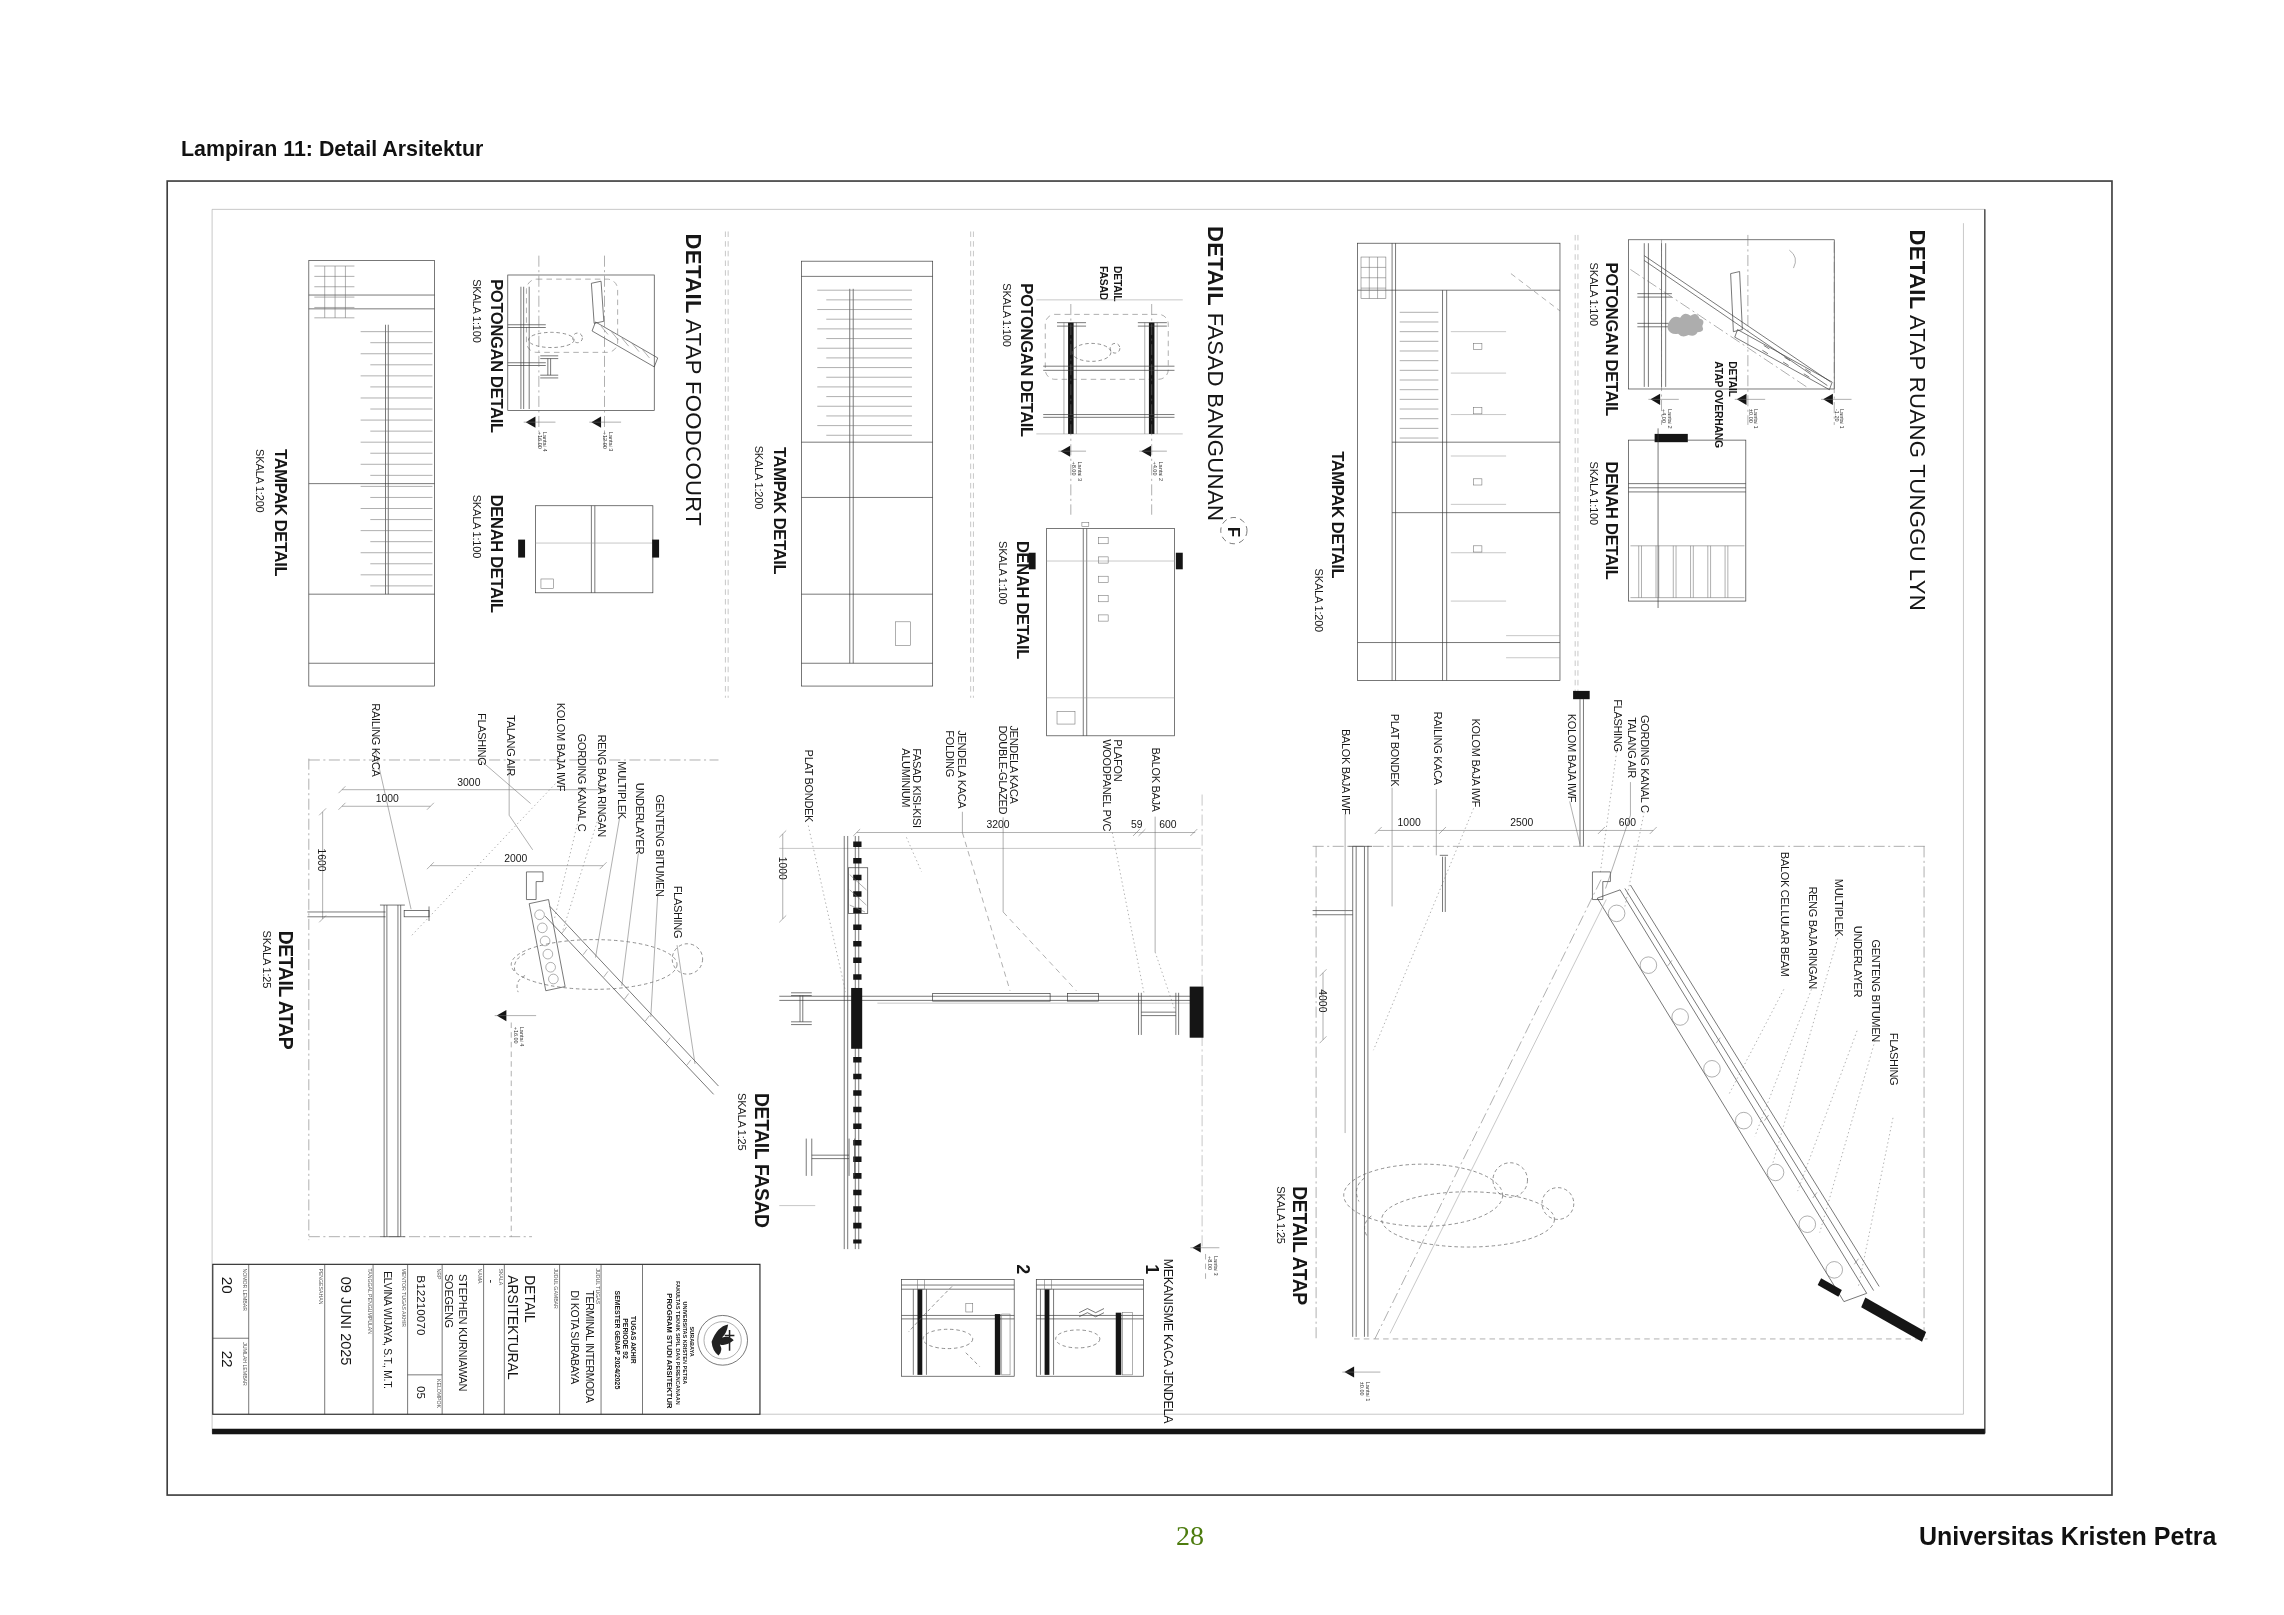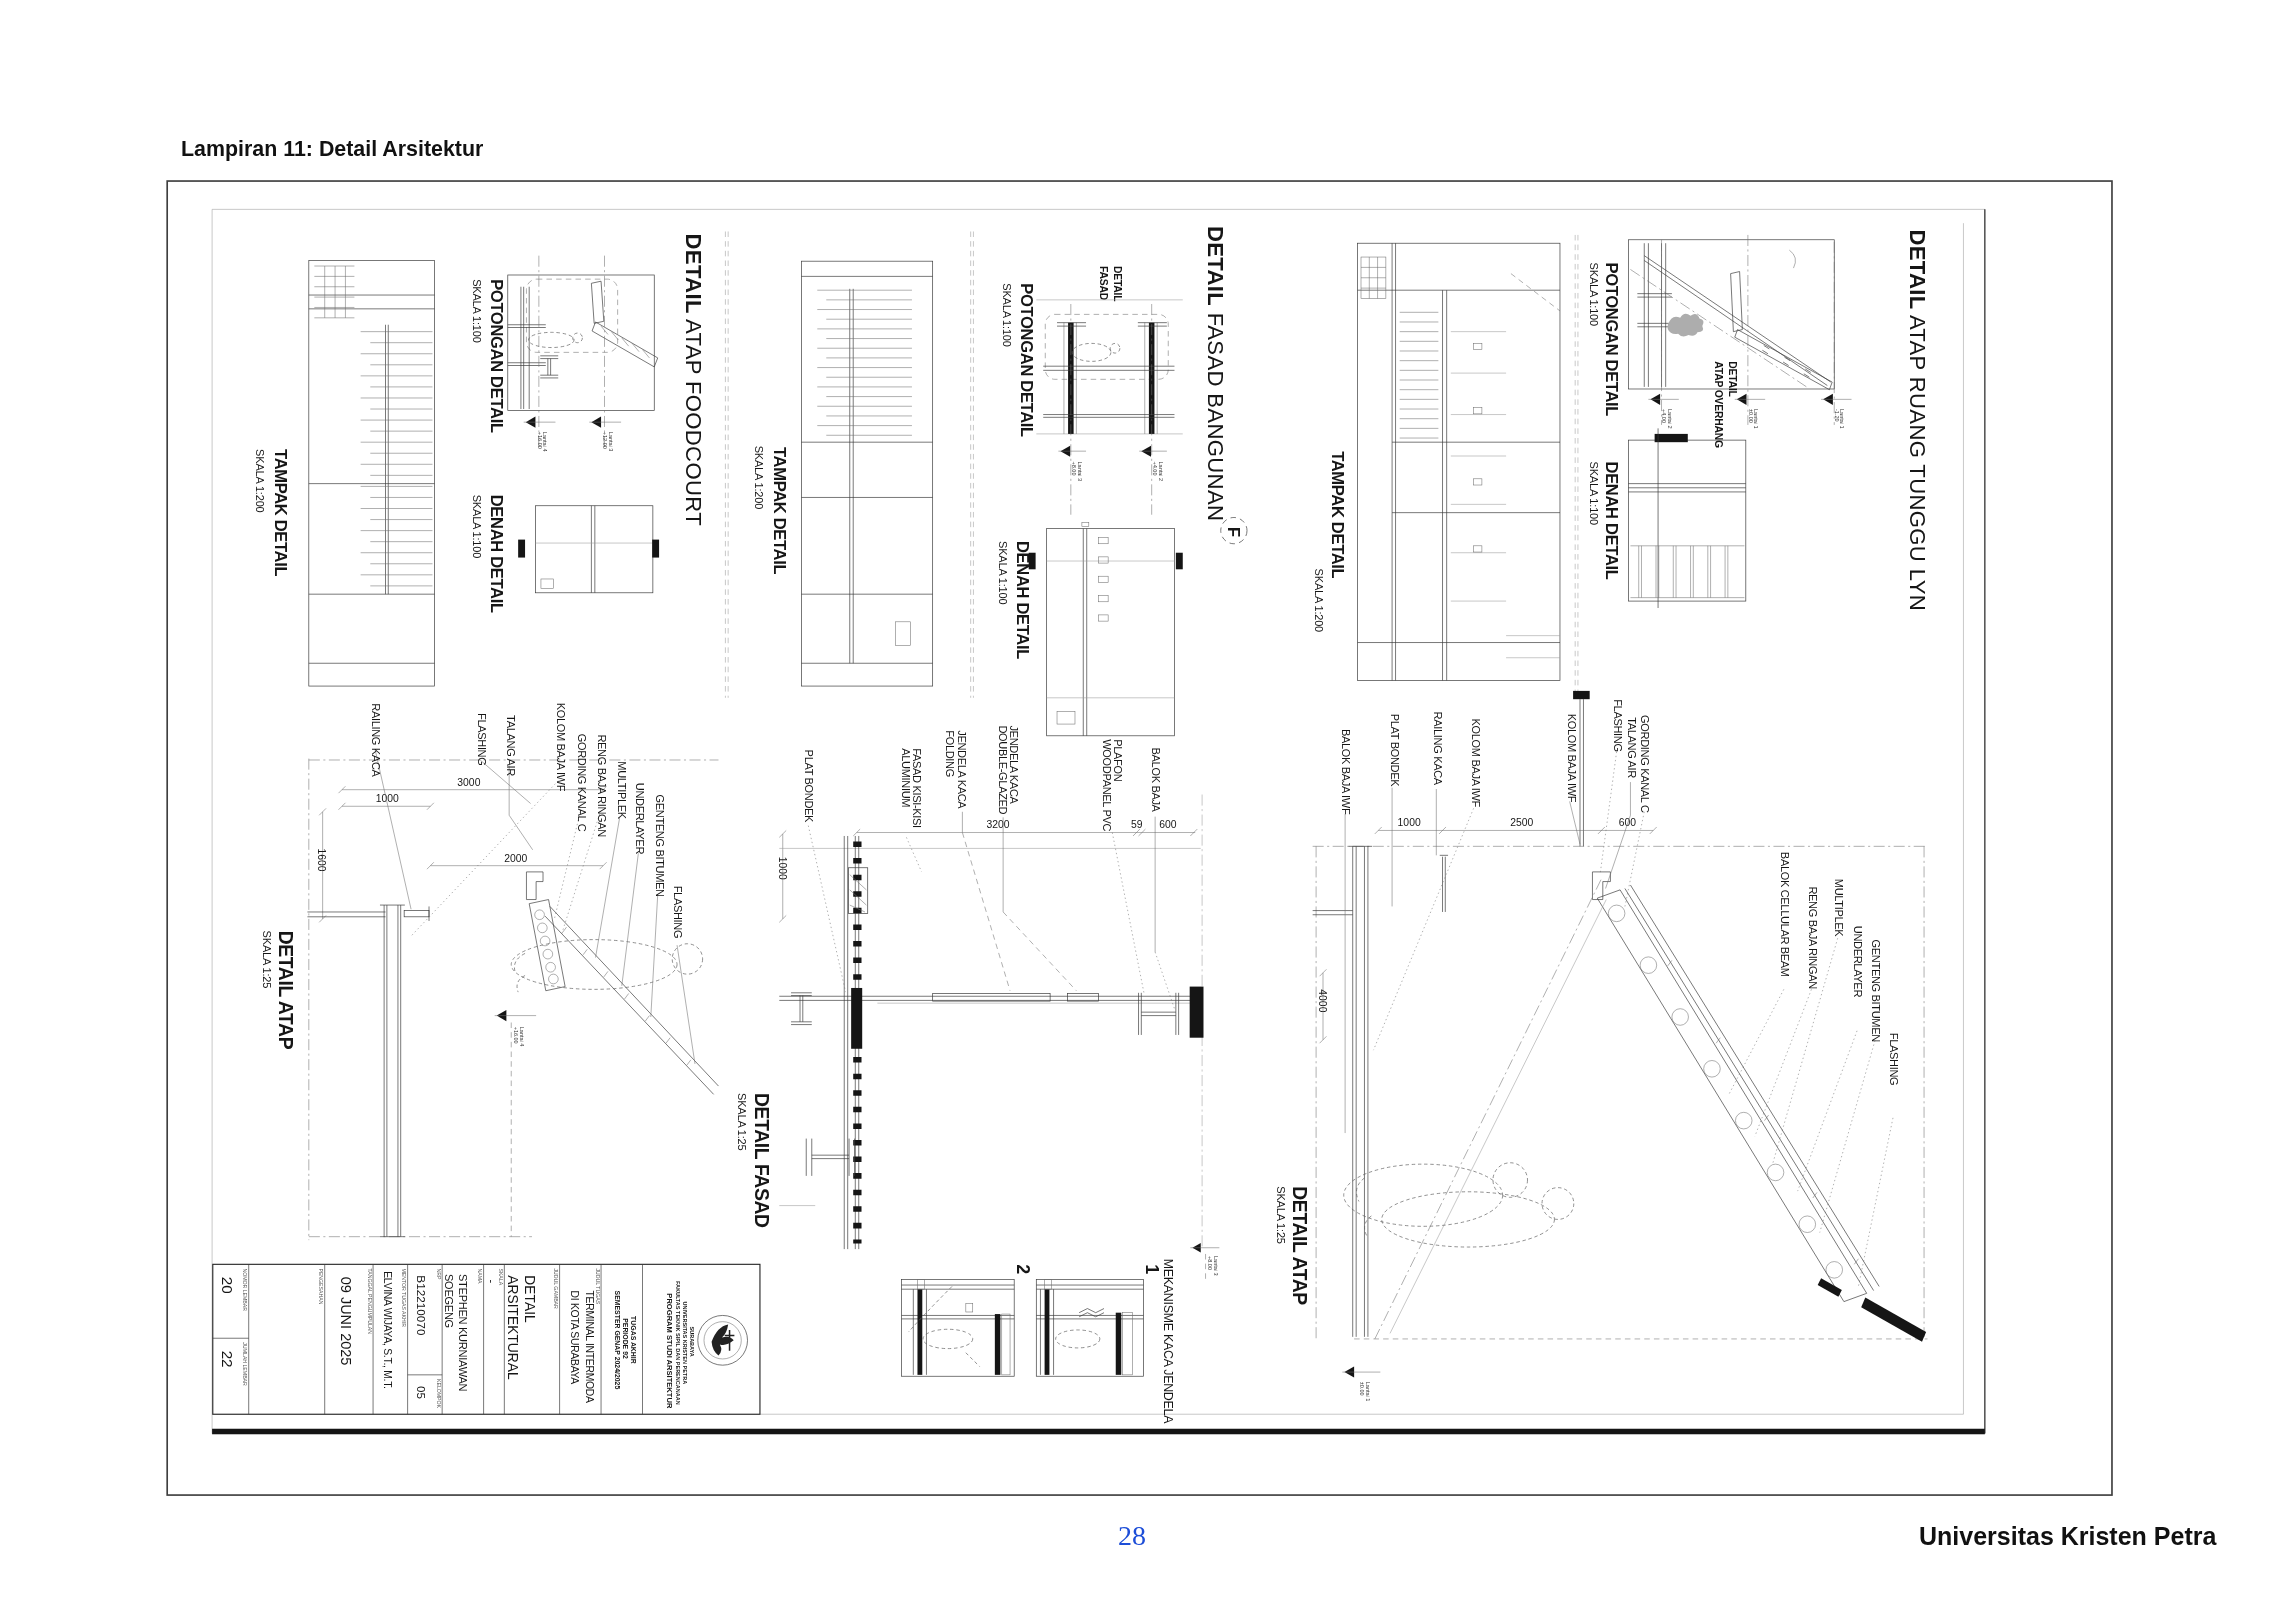--- a/index.html
+++ b/index.html
@@ -1,20 +1,20 @@
 <!DOCTYPE html>
 <html style="font-size:11px"><head>
 <meta charset="utf-8">
 <style>
   html,body{margin:0;padding:0;background:#fff;}
   #page{position:relative;width:2284px;height:1616px;background:#fff;overflow:hidden;
         font-family:"Liberation Sans",sans-serif;color:#161616;}
   .abs{position:absolute;}
   #heading{left:181px;top:137px;font:700 21.4px "Liberation Sans",sans-serif;color:#111;text-align:right;}
-  #pageno{left:1118px;top:1520px;font:400 28px "Liberation Serif",serif;color:#1d4ed8;}
+  #pageno{left:1176px;top:1520px;font:400 28px "Liberation Serif",serif;color:#4d7c0f;}
   #footer{left:1919px;top:1522px;font:700 25px "Liberation Sans",sans-serif;color:#111;}
   svg text{fill:#161616;}
   
   .tT{font:700 32px/1 "Liberation Sans",sans-serif;letter-spacing:.5px;}
   .tTr{font-weight:400;}
   .tV{font:700 24px/1 "Liberation Sans",sans-serif;letter-spacing:-.5px;}
   .tS{font:400 16px/1 "Liberation Sans",sans-serif;letter-spacing:-.3px;}
   .tL{font:400 16px/1 "Liberation Sans",sans-serif;letter-spacing:-.5px;}
   .tD{font:400 15px/1 "Liberation Sans",sans-serif;}
   .tC{font:700 15px/1 "Liberation Sans",sans-serif;letter-spacing:-.3px;}

